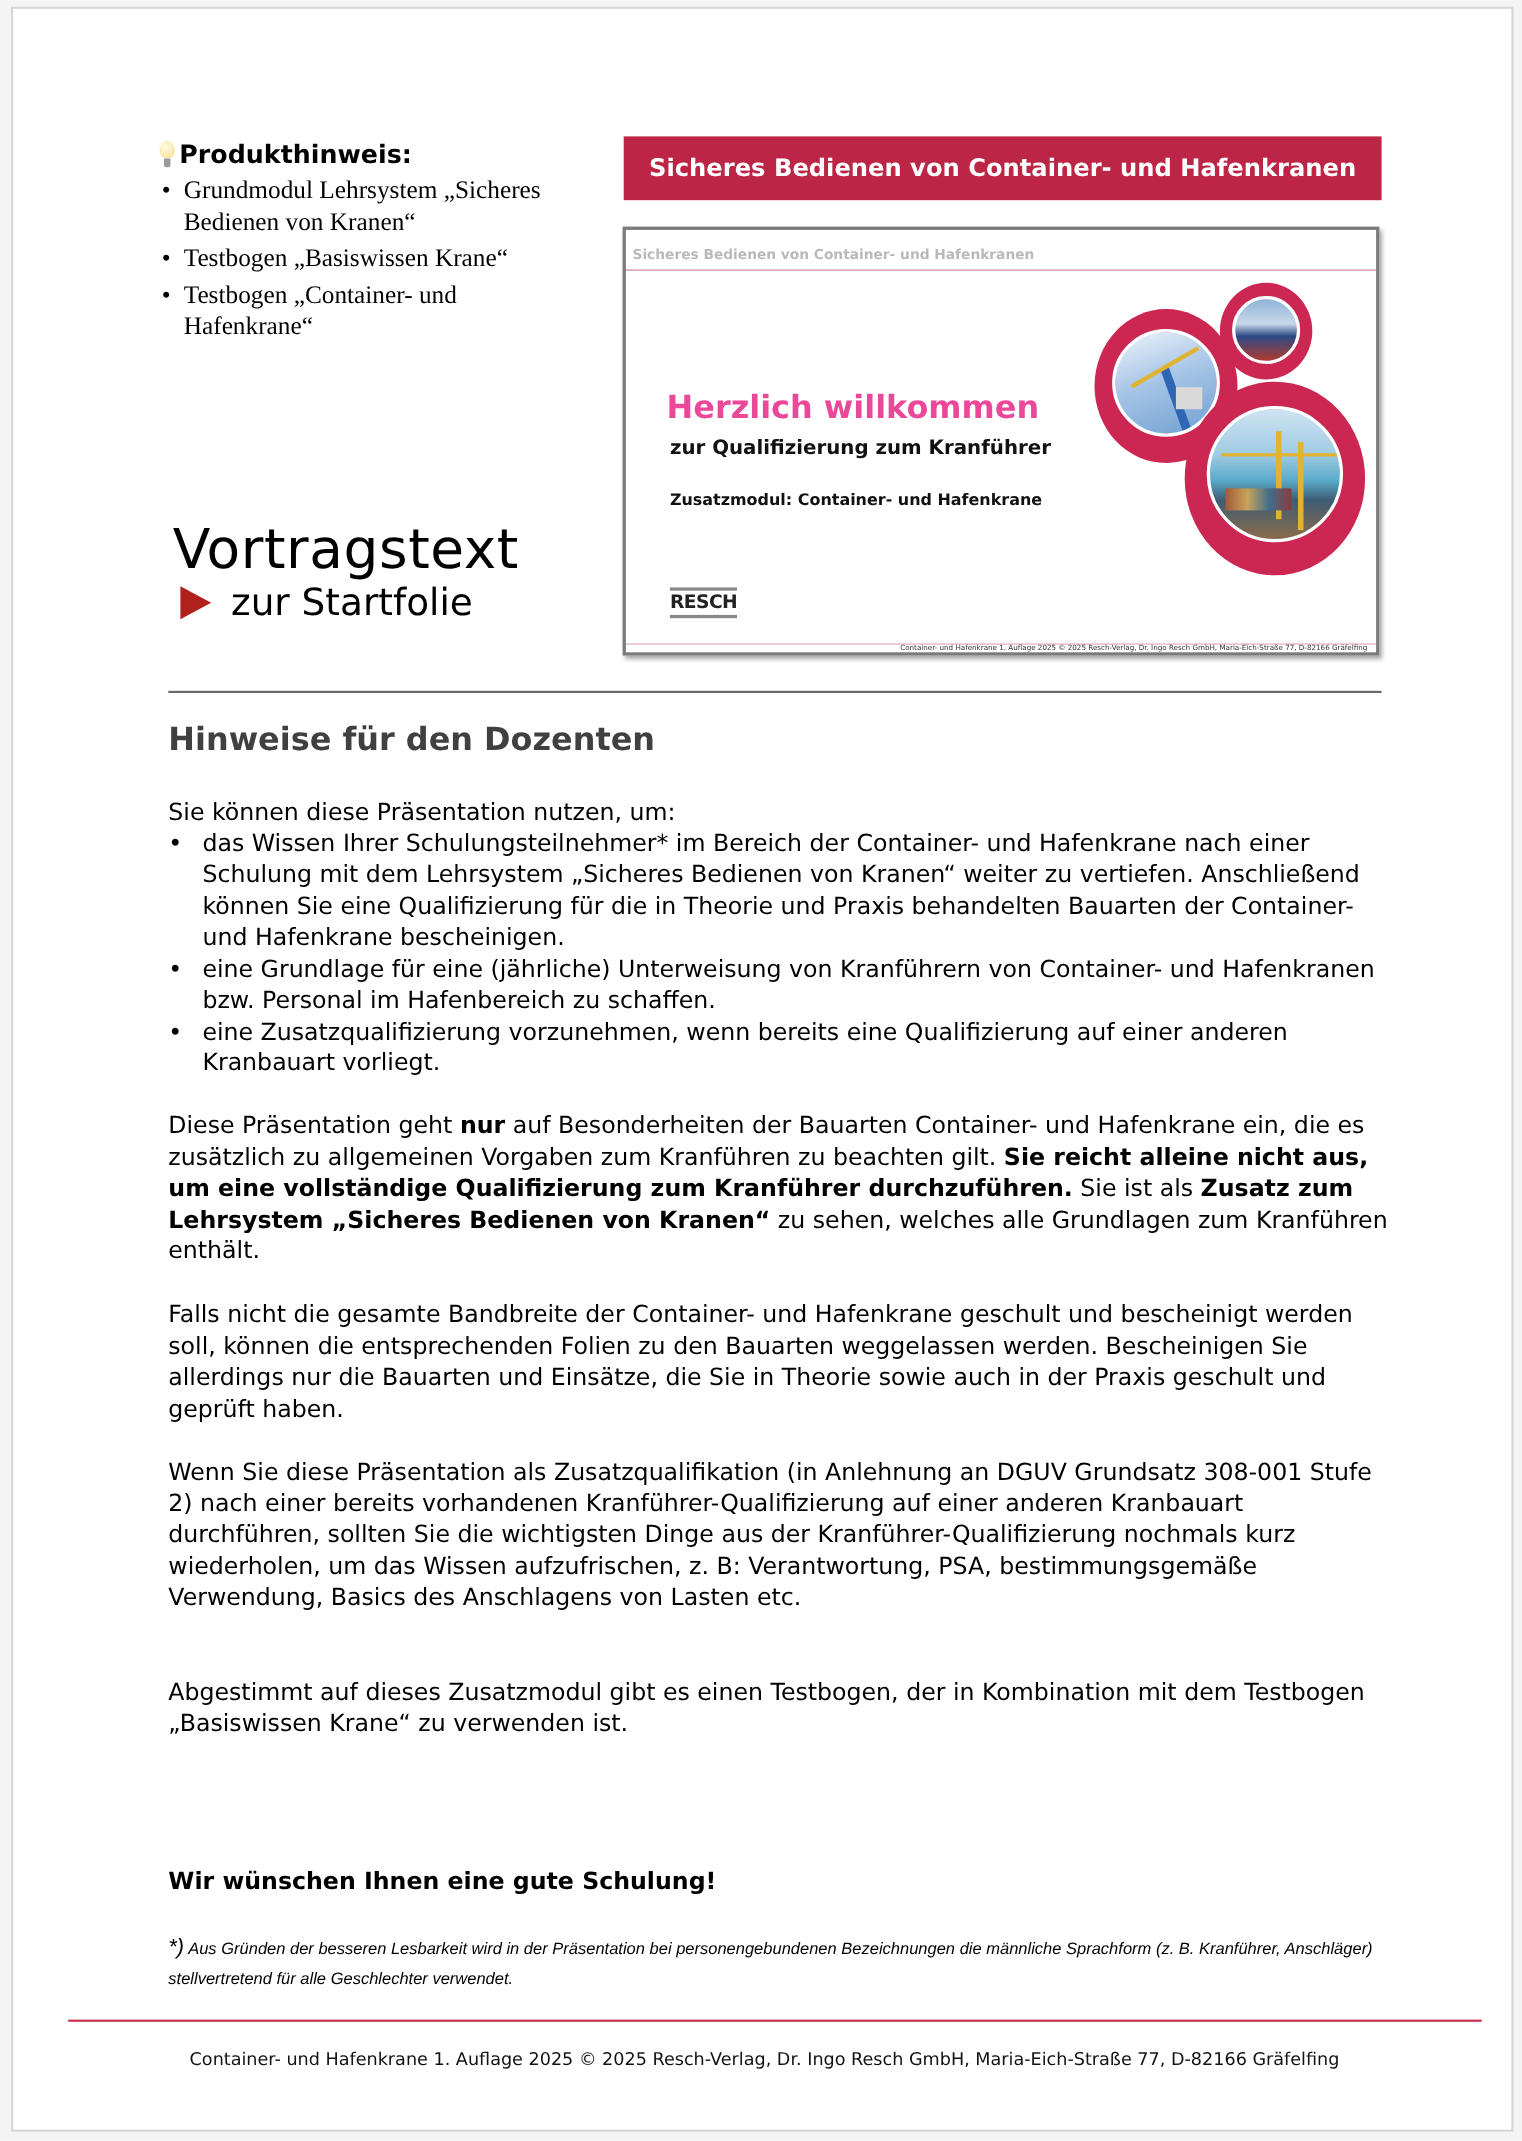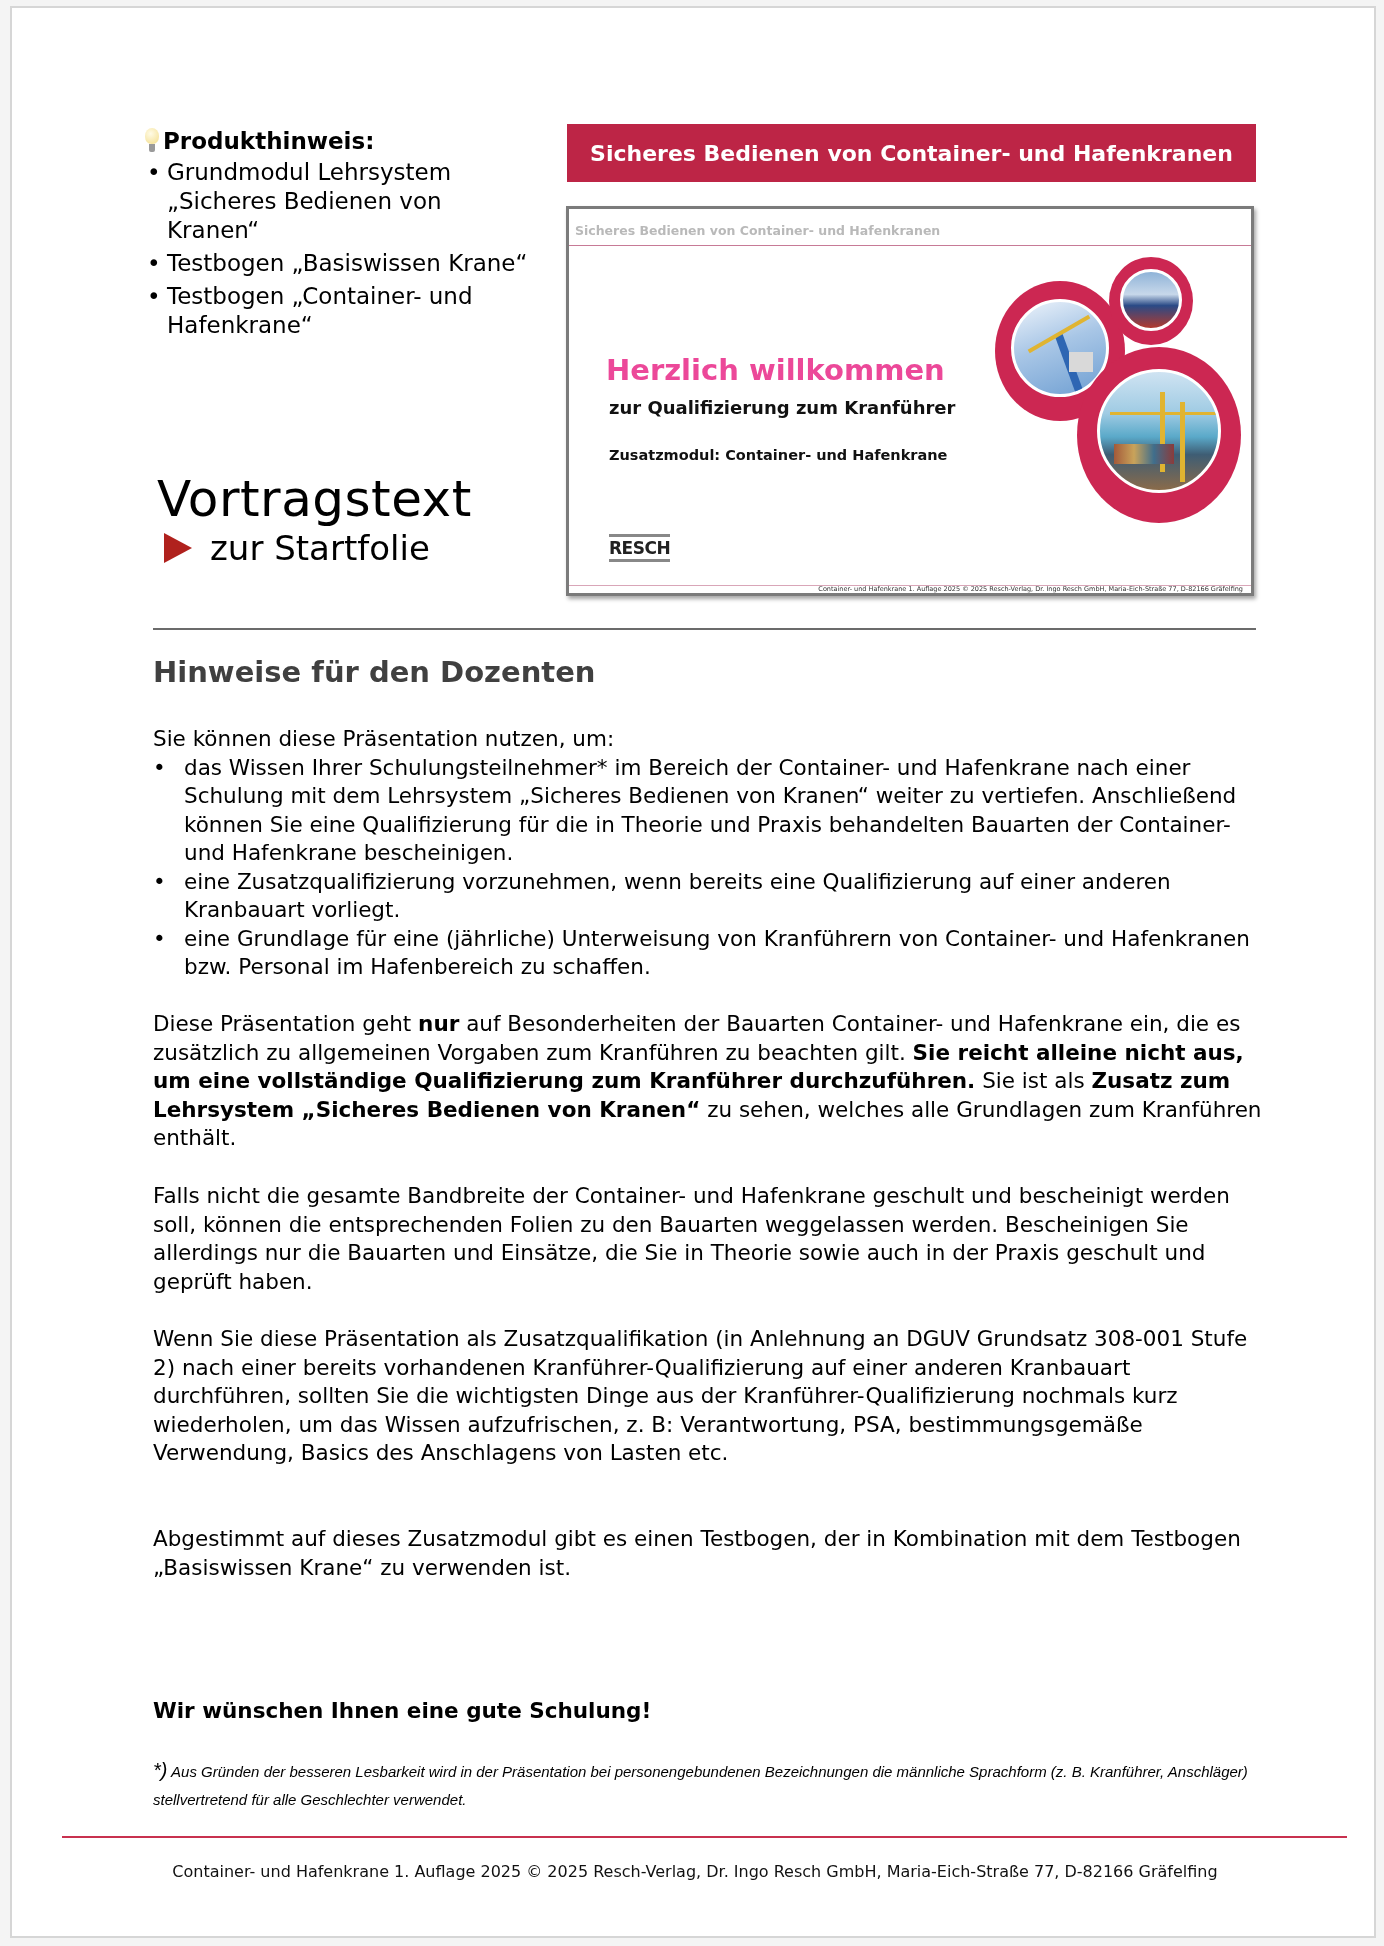--- a/index.html
+++ b/index.html
@@ -14,21 +14,21 @@
   }
   .abs { position: absolute; }
 
   
   .prod { left: 133px; top: 120px; width: 390px; }
   .prod-title { font-weight: bold; font-size: 23px; display: flex; align-items: flex-start; gap: 4px; }
   .bulb { width: 14px; height: 26px; position: relative; display: inline-block; }
   .bulb .glass { position: absolute; left: 0; top: 0; width: 14px; height: 16px; border-radius: 50% 50% 45% 45%;
     background: radial-gradient(circle at 40% 35%, #fffbe6, #f3dd8a); }
   .bulb .base { position: absolute; left: 4px; top: 16px; width: 6px; height: 8px; background: #9a9a9a; border-radius: 0 0 2px 2px; }
-  .prod ul { list-style: none; margin: 4px 0 0 0; padding: 0; }
+  .prod ul { list-style: none; margin: 4px 0 0 0; padding: 0; font-family: Liberation Serif, serif; }
   .prod li { position: relative; padding-left: 22px; font-size: 23px; line-height: 29px; margin-bottom: 4px; }
   .prod li::before { content: "•"; position: absolute; left: 2px; top: 0; }
 
   
   .vortrag { left: 145px; top: 462px; font-size: 50px; font-weight: normal; letter-spacing: 0.5px; }
   .startfolie { left: 152px; top: 520px; font-size: 34px; display: flex; align-items: center; gap: 18px; }
   .arrow { width: 0; height: 0; border-top: 15px solid transparent; border-bottom: 15px solid transparent; border-left: 28px solid #b0211d; }
 
   
   .banner { left: 555px; top: 116px; width: 689px; height: 58px; background: #bd2546;
@@ -131,22 +131,22 @@
   </div>
 
   <div class="abs rule"></div>
 
   <div class="abs h-doz">Hinweise für den Dozenten</div>
 
   <div class="abs body" style="top:717px;">
     <p>Sie können diese Präsentation nutzen, um:</p>
     <ul>
       <li>das Wissen Ihrer Schulungsteilnehmer* im Bereich der Container- und Hafenkrane nach einer Schulung mit dem Lehrsystem „Sicheres Bedienen von Kranen“ weiter zu vertiefen. Anschließend können Sie eine Qualifizierung für die in Theorie und Praxis behandelten Bauarten der Container- und Hafenkrane bescheinigen.</li>
+      <li>eine Grundlage für eine (jährliche) Unterweisung von Kranführern von Container- und Hafenkranen bzw. Personal im Hafenbereich zu schaffen.</li>
       <li>eine Zusatzqualifizierung vorzunehmen, wenn bereits eine Qualifizierung auf einer anderen Kranbauart vorliegt.</li>
-      <li>eine Grundlage für eine (jährliche) Unterweisung von Kranführern von Container- und Hafenkranen bzw. Personal im Hafenbereich zu schaffen.</li>
     </ul>
   </div>
 
   <div class="abs body" style="top:1002px;">
     <p><span>Diese Präsentation geht </span><span class="b">nur</span><span> auf Besonderheiten der Bauarten Container- und Hafenkrane ein, die es zusätzlich zu allgemeinen Vorgaben zum Kranführen zu beachten gilt. </span><span class="b">Sie reicht alleine nicht aus, um eine vollständige Qualifizierung zum Kranführer durchzuführen.</span><span> Sie ist als </span><span class="b">Zusatz zum Lehrsystem „Sicheres Bedienen von Kranen“</span><span> zu sehen, welches alle Grundlagen zum Kranführen enthält.</span></p>
   </div>
 
   <div class="abs body" style="top:1174px;">Falls nicht die gesamte Bandbreite der Container- und Hafenkrane geschult und bescheinigt werden soll, können die entsprechenden Folien zu den Bauarten weggelassen werden. Bescheinigen Sie allerdings nur die Bauarten und Einsätze, die Sie in Theorie sowie auch in der Praxis geschult und geprüft haben.</div>
   <div class="abs body" style="top:1317px;">Wenn Sie diese Präsentation als Zusatzqualifikation (in Anlehnung an DGUV Grundsatz 308-001 Stufe 2) nach einer bereits vorhandenen Kranführer-Qualifizierung auf einer anderen Kranbauart durchführen, sollten Sie die wichtigsten Dinge aus der Kranführer-Qualifizierung nochmals kurz wiederholen, um das Wissen aufzufrischen, z. B: Verantwortung, PSA, bestimmungsgemäße Verwendung, Basics des Anschlagens von Lasten etc.</div>
   <div class="abs body" style="top:1517px;">Abgestimmt auf dieses Zusatzmodul gibt es einen Testbogen, der in Kombination mit dem Testbogen „Basiswissen Krane“ zu verwenden ist.</div>

